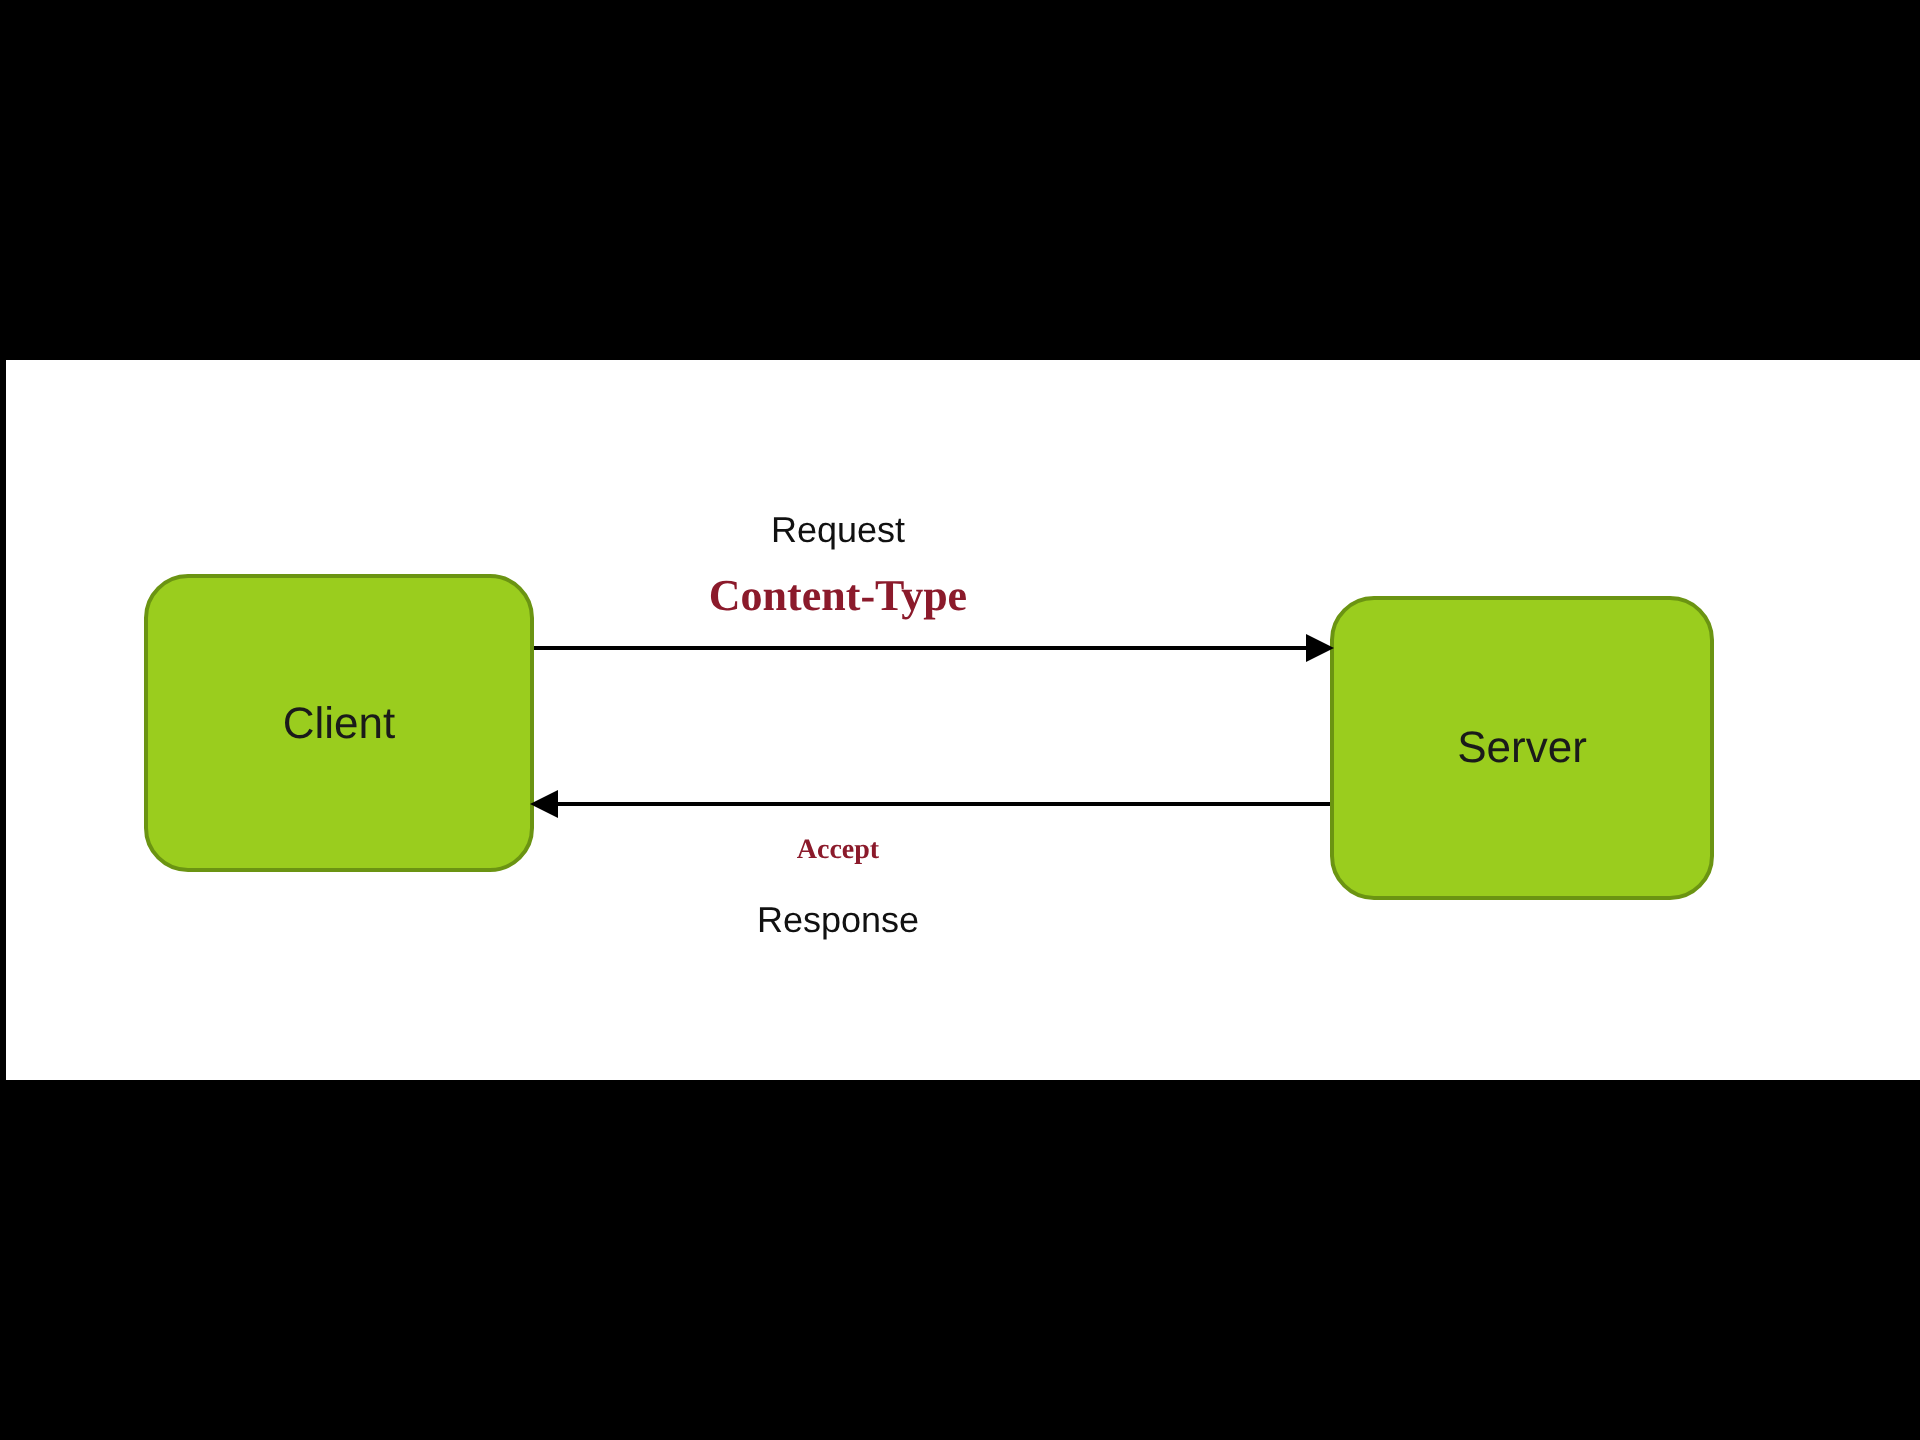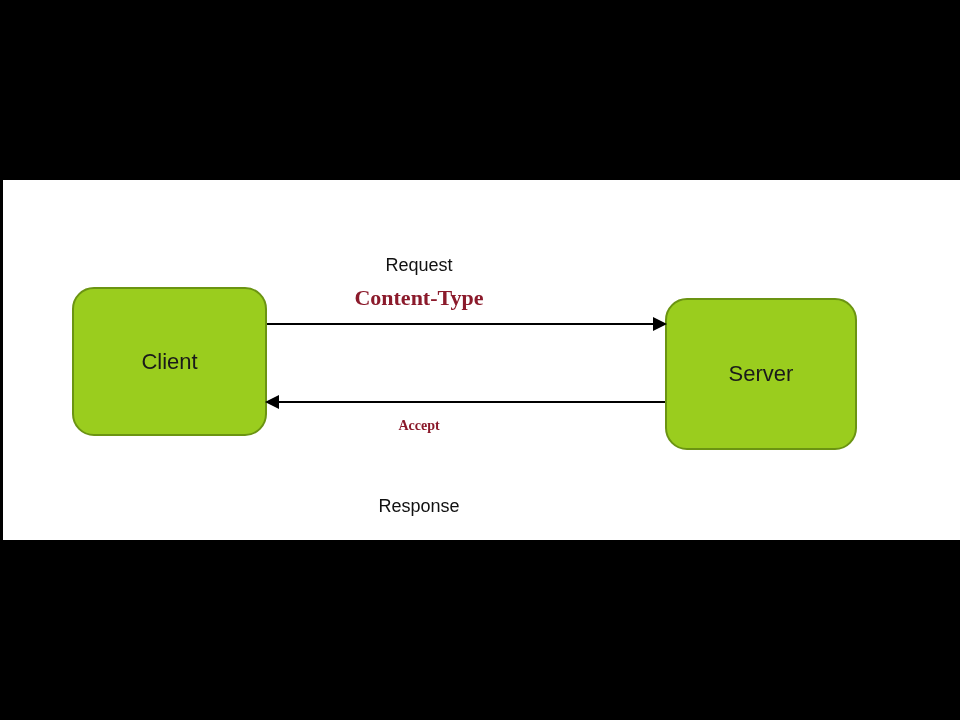--- a/index.html
+++ b/index.html
@@ -68,21 +68,20 @@
       font-size: 14px;
       font-weight: bold;
       color: #8b1a2b;
       font-family: Georgia, serif;
     }
     .label-response {
       left: 316px;
       top: 270px;
       font-size: 18px;
       color: #111;
-      margin-top: 46px;
     }
     .arrow {
       position: absolute;
       height: 2px;
       background: #000;
     }
     .arrow-right {
       left: 264px;
       top: 143px;
       width: 398px;

